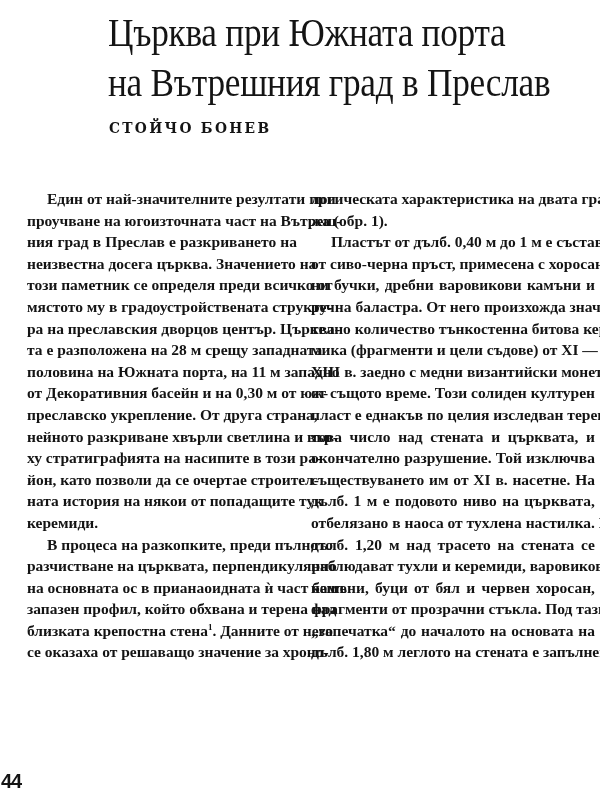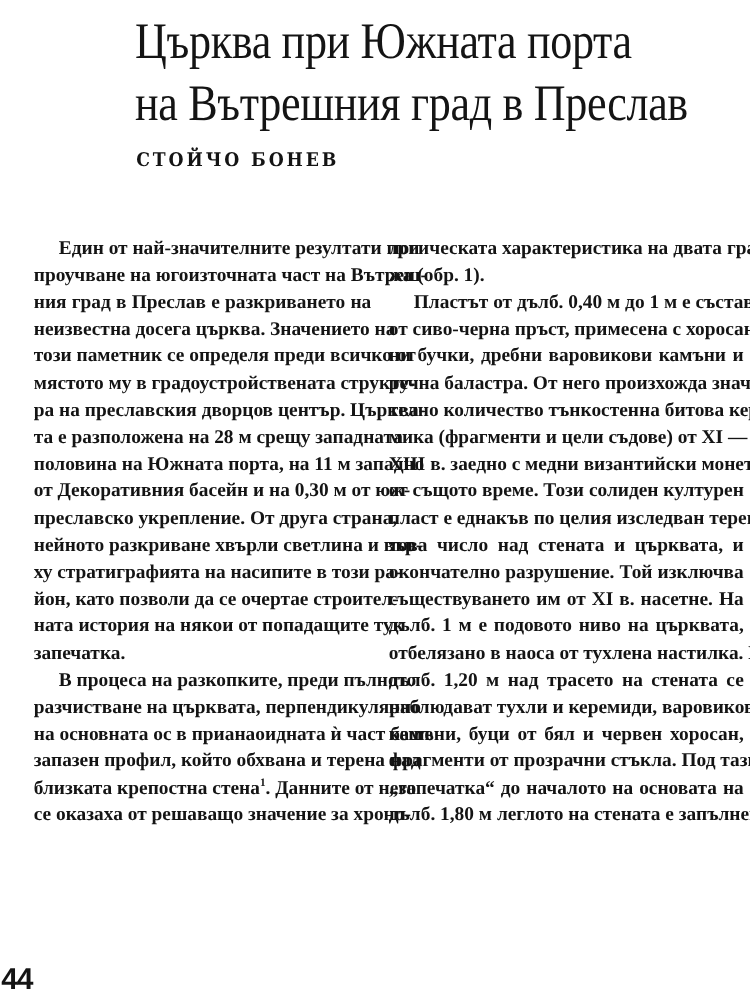--- a/index.html
+++ b/index.html
@@ -13,21 +13,21 @@
               letter-spacing:2.5px; white-space:nowrap; font-family:"DejaVu Serif", serif;
               transform:scaleX(0.92); transform-origin:left top; }
     .col { position:absolute; top:188px; }
     #colL { left:27px; width:270px; }
     #colR { left:311px; width:284px; }
     .ln { display:block; height:21.6px; line-height:21.6px; font-size:15.5px; font-weight:bold;
           white-space:nowrap; text-align:justify; text-align-last:justify; overflow:visible; }
     .ln.last { text-align-last:left; }
     .ln.indent { padding-left:20px; }
     .ln span { display:inline-block; width:100%; }
-    .pagenum { position:absolute; left:1px; top:770px; font-size:24px; font-weight:bold;
+    .pagenum { position:absolute; left:1px; top:770px; font-size:20px; font-weight:bold;
                font-family:"Liberation Sans", sans-serif; letter-spacing:-1px; }
     sup { font-size:9px; line-height:0; }
   </style>
 </head>
 <body>
 
 <div>
   <div class="title" id="t1">Църква при Южната порта</div>
   <div class="title" id="t2">на Вътрешния град в Преслав</div>
 </div>
@@ -42,21 +42,21 @@
   <span class="ln">мястото му в градоустройствената структу-</span>
   <span class="ln">ра на преславския дворцов център. Църква-</span>
   <span class="ln">та е разположена на 28 м срещу западната</span>
   <span class="ln">половина на Южната порта, на 11 м западно</span>
   <span class="ln">от Декоративния басейн и на 0,30 м от юж-</span>
   <span class="ln">преславско укрепление. От друга страна,</span>
   <span class="ln">нейното разкриване хвърли светлина и вър-</span>
   <span class="ln">ху стратиграфията на насипите в този ра-</span>
   <span class="ln">йон, като позволи да се очертае строител-</span>
   <span class="ln">ната история на някои от попадащите тук</span>
-  <span class="ln last">запечатка.</span>
+  <span class="ln last">керемиди.</span>
   <span class="ln indent">В процеса на разкопките, преди пълното</span>
   <span class="ln">разчистване на църквата, перпендикулярно</span>
   <span class="ln">на основната ос в прианаоидната ѝ част беше</span>
   <span class="ln">запазен профил, който обхвана и терена над</span>
   <span class="ln"><span style="width:auto;display:inline">близката крепостна стена</span><sup>1</sup><span style="width:auto;display:inline">. Данните от него</span></span>
   <span class="ln">се оказаха от решаващо значение за хроно-</span>
 </div>
 
 <div class="col" id="colR">
   <span class="ln">логическата характеристика на двата граде-</span>

